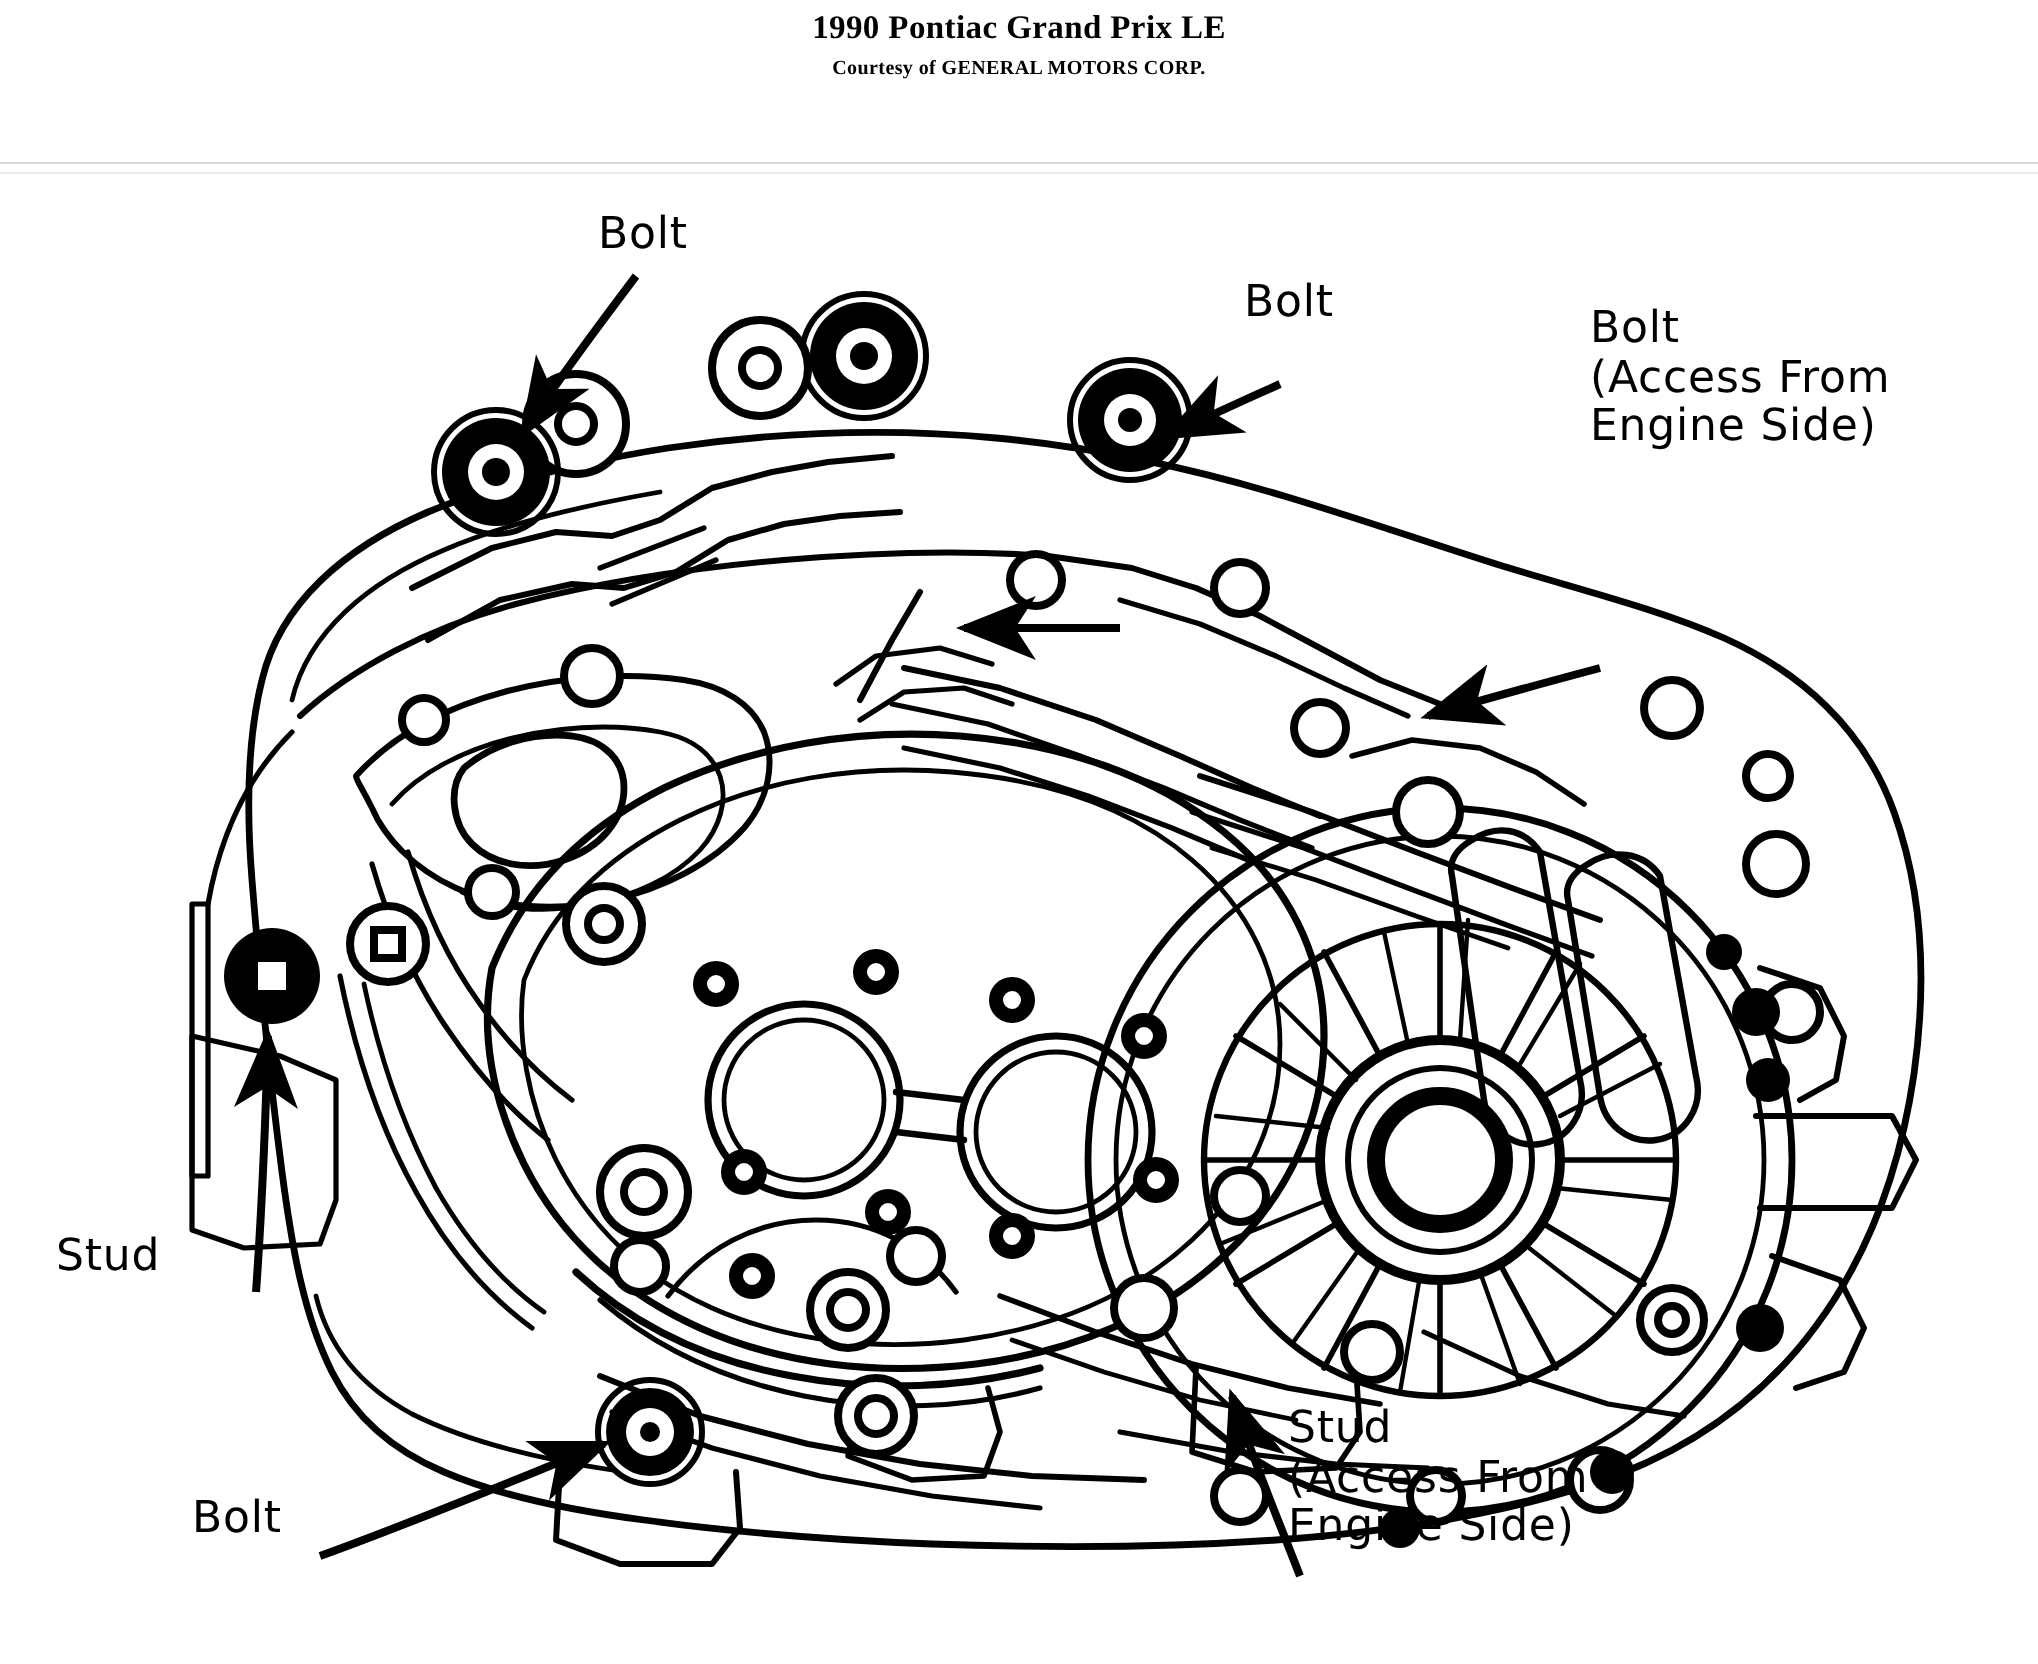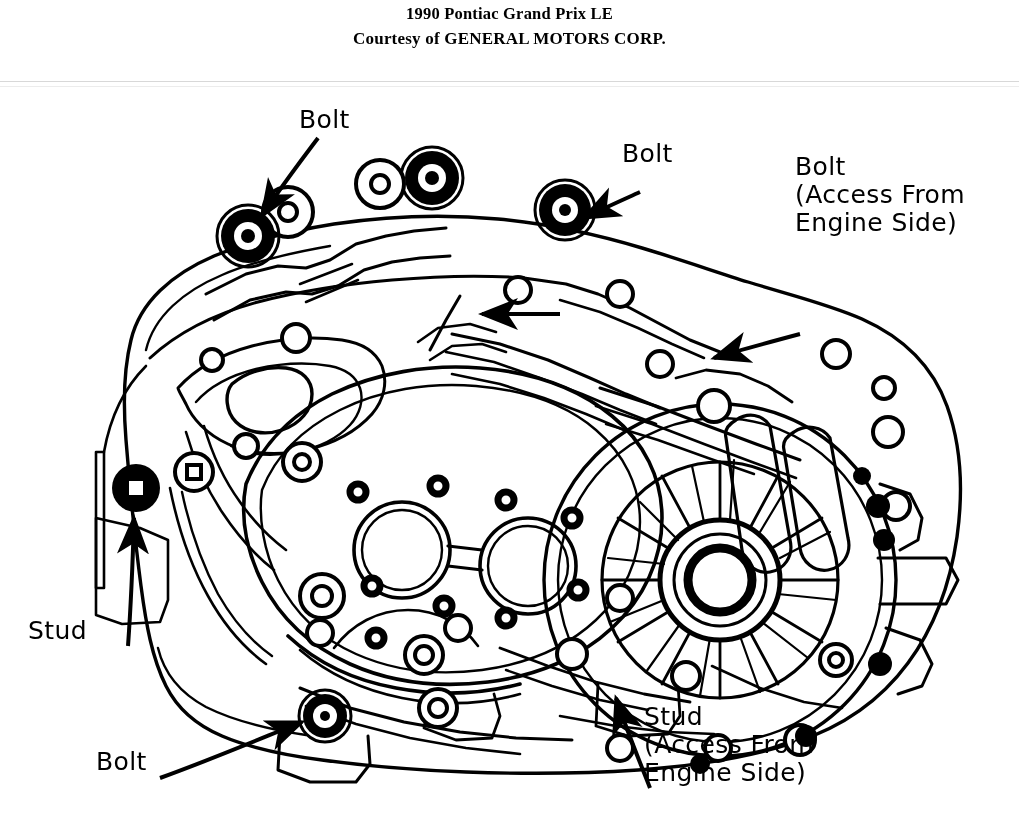--- a/index.html
+++ b/index.html
@@ -30,21 +30,21 @@
     border-radius: 27px;
   }
   #header .hline {
     font-family: "Liberation Serif", serif;
     font-weight: bold;
     color: #000;
     line-height: 1.0;
   }
   #header .hline-1 { font-size: 16.5px; letter-spacing: .2px; margin-bottom: 7px; }
   #header .hline-2 { font-size: 16.5px; letter-spacing: .2px; margin-bottom: 7px; }
-  #header .hline-3 { font-size: 17px; letter-spacing: .2px; }
+  #header .hline-3 { font-size: 10px; letter-spacing: .2px; }
 
   #header-rule {
     position: absolute;
     left: 0;
     top: 81px;
     width: 1019px;
     height: 1px;
     background: #d8d8d8;
   }
   #header-rule2 {
@@ -63,21 +63,21 @@
     top: 88px;
     width: 1019px;
     height: 744px;
   }
   #figure svg { display: block; }
 
   
   .callout {
     position: absolute;
     font-family: "DejaVu Sans", sans-serif;
-    font-size: 25px;
+    font-size: 22px;
     line-height: 1.12;
     color: #000000;
     white-space: nowrap;
     letter-spacing: .4px;
   }
   .callout .ln { display: block; }
 
   #lbl-bolt-topleft  { left: 299px; top: 106px; }
   #lbl-bolt-topmid   { left: 622px; top: 140px; }
   #lbl-bolt-access   { left: 795px; top: 153px; }

